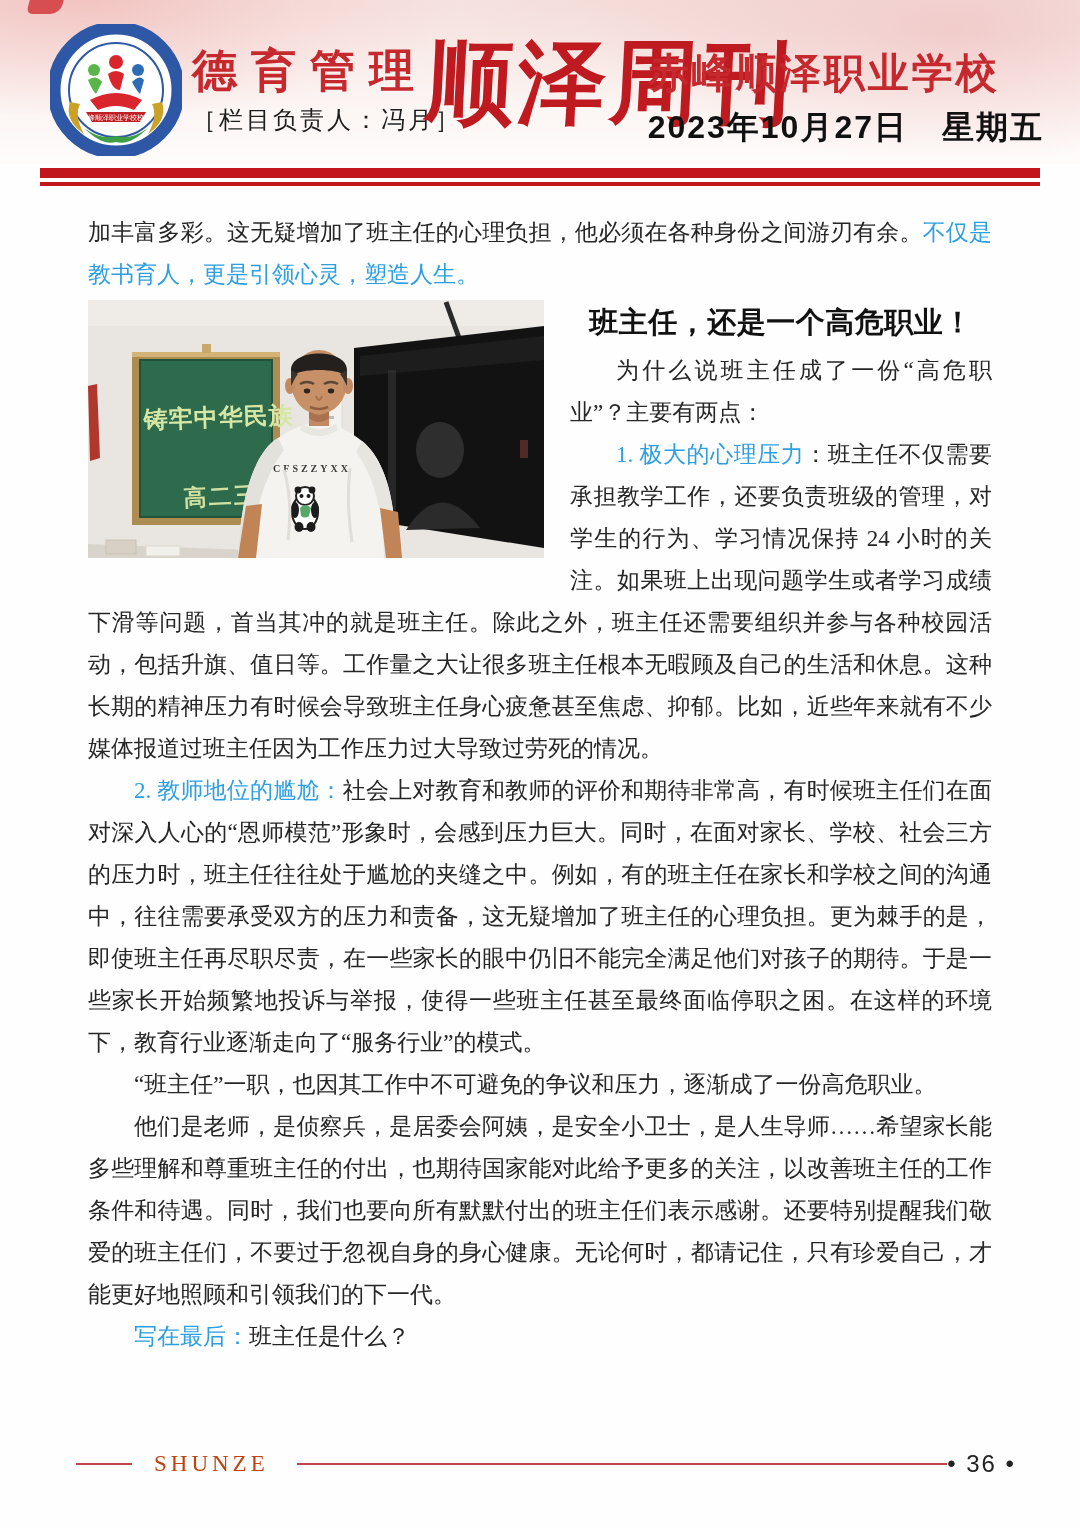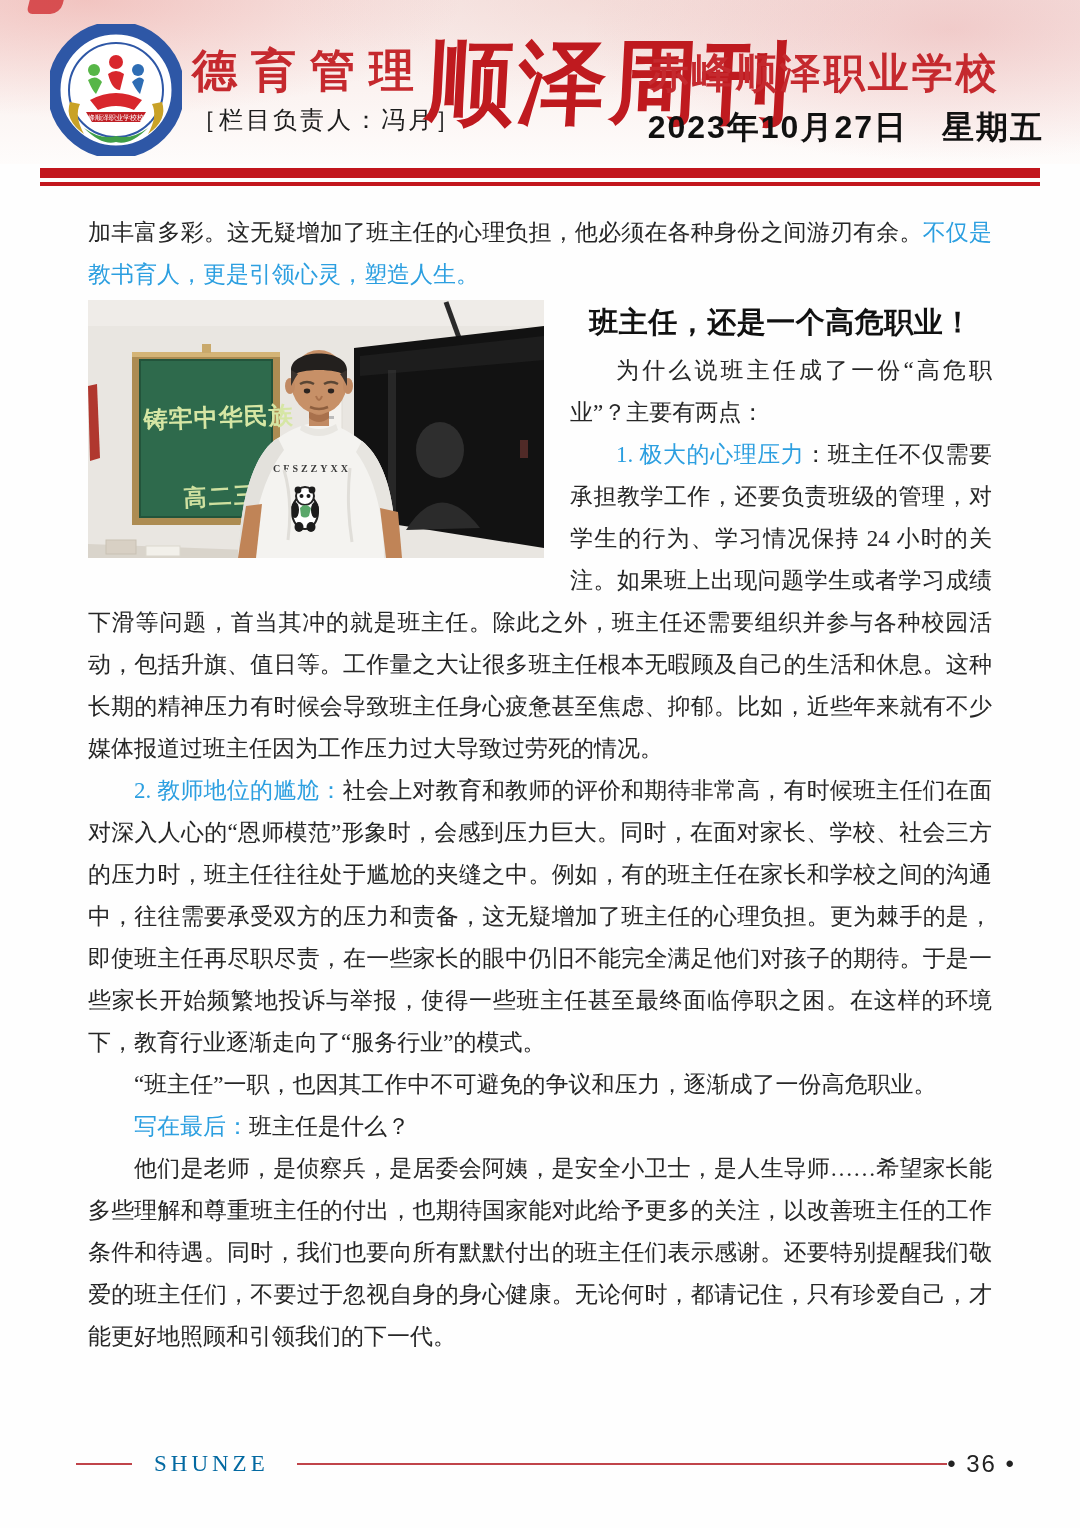--- a/index.html
+++ b/index.html
@@ -80,21 +80,21 @@
   }
   
   .footer{
     position:absolute;left:76px;right:64px;bottom:50px;
     display:flex;align-items:center;
     font-family:"Liberation Serif","DejaVu Serif",serif;
   }
   .f-line-short{width:56px;height:2px;background:#c0444a;}
   .f-brand{
     margin:0 28px 0 22px;
-    color:#0369a1;font-size:23px;letter-spacing:4px;font-weight:500;
+    color:#c2410c;font-size:23px;letter-spacing:4px;font-weight:500;
     white-space:nowrap;
   }
   .f-line-long{flex:1;height:2px;background:#c0444a;}
   .f-page{
     color:#222;font-size:24px;letter-spacing:2px;
     font-family:"Liberation Sans","DejaVu Sans",sans-serif;white-space:nowrap;
   }
 </style>
 </head>
 <body>
@@ -236,23 +236,23 @@
     <h2 class="article-title">班主任，还是一个高危职业！</h2>
 
     <p class="indent">为什么说班主任成了一份“高危职业”？主要有两点：</p>
 
     <p class="indent"><span class="hl">1. 极大的心理压力</span><span>：班主任不仅需要承担教学工作，还要负责班级的管理，对学生的行为、学习情况保持 24 小时的关注。如果班上出现问题学生或者学习成绩下滑等问题，首当其冲的就是班主任。除此之外，班主任还需要组织并参与各种校园活动，包括升旗、值日等。工作量之大让很多班主任根本无暇顾及自己的生活和休息。这种长期的精神压力有时候会导致班主任身心疲惫甚至焦虑、抑郁。比如，近些年来就有不少媒体报道过班主任因为工作压力过大导致过劳死的情况。</span></p>
 
     <p class="indent"><span class="hl">2. 教师地位的尴尬：</span><span>社会上对教育和教师的评价和期待非常高，有时候班主任们在面对深入人心的“恩师模范”形象时，会感到压力巨大。同时，在面对家长、学校、社会三方的压力时，班主任往往处于尴尬的夹缝之中。例如，有的班主任在家长和学校之间的沟通中，往往需要承受双方的压力和责备，这无疑增加了班主任的心理负担。更为棘手的是，即使班主任再尽职尽责，在一些家长的眼中仍旧不能完全满足他们对孩子的期待。于是一些家长开始频繁地投诉与举报，使得一些班主任甚至最终面临停职之困。在这样的环境下，教育行业逐渐走向了“服务行业”的模式。</span></p>
 
     <p class="indent">“班主任”一职，也因其工作中不可避免的争议和压力，逐渐成了一份高危职业。</p>
 
+    <p class="indent">他们是老师，是侦察兵，是居委会阿姨，是安全小卫士，是人生导师……希望家长能多些理解和尊重班主任的付出，也期待国家能对此给予更多的关注，以改善班主任的工作条件和待遇。同时，我们也要向所有默默付出的班主任们表示感谢。还要特别提醒我们敬爱的班主任们，不要过于忽视自身的身心健康。无论何时，都请记住，只有珍爱自己，才能更好地照顾和引领我们的下一代。</p>
+
     <p class="indent"><span class="hl">写在最后：</span><span>班主任是什么？</span></p>
-
-    <p class="indent">他们是老师，是侦察兵，是居委会阿姨，是安全小卫士，是人生导师……希望家长能多些理解和尊重班主任的付出，也期待国家能对此给予更多的关注，以改善班主任的工作条件和待遇。同时，我们也要向所有默默付出的班主任们表示感谢。还要特别提醒我们敬爱的班主任们，不要过于忽视自身的身心健康。无论何时，都请记住，只有珍爱自己，才能更好地照顾和引领我们的下一代。</p>
 
 
   </div>
 
   <div class="footer">
     <div class="f-line-short"></div>
     <div class="f-brand">SHUNZE</div>
     <div class="f-line-long"></div>
     <div class="f-page">• 36 •</div>
   </div>

